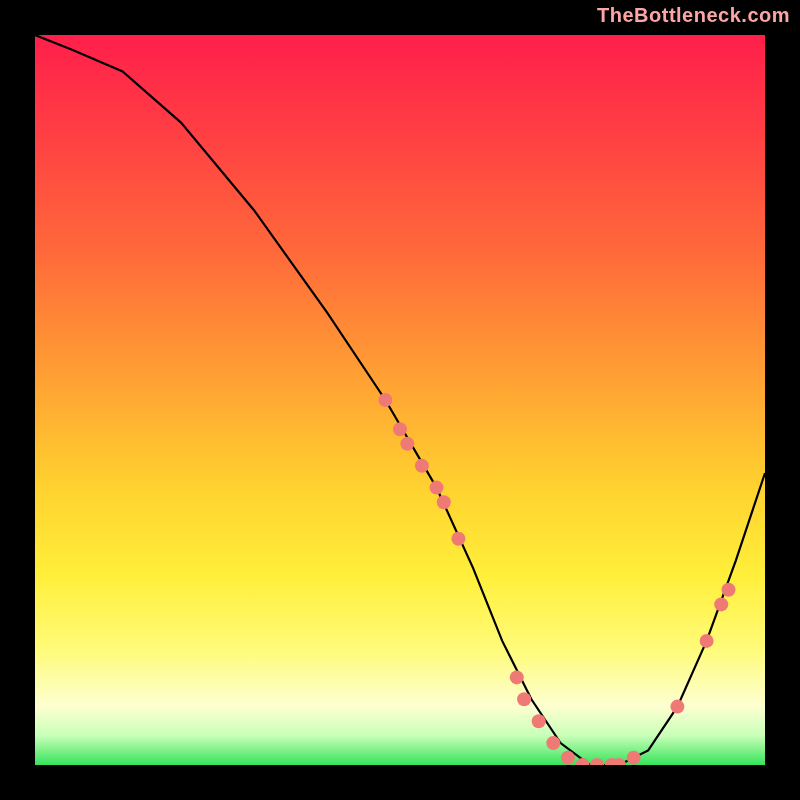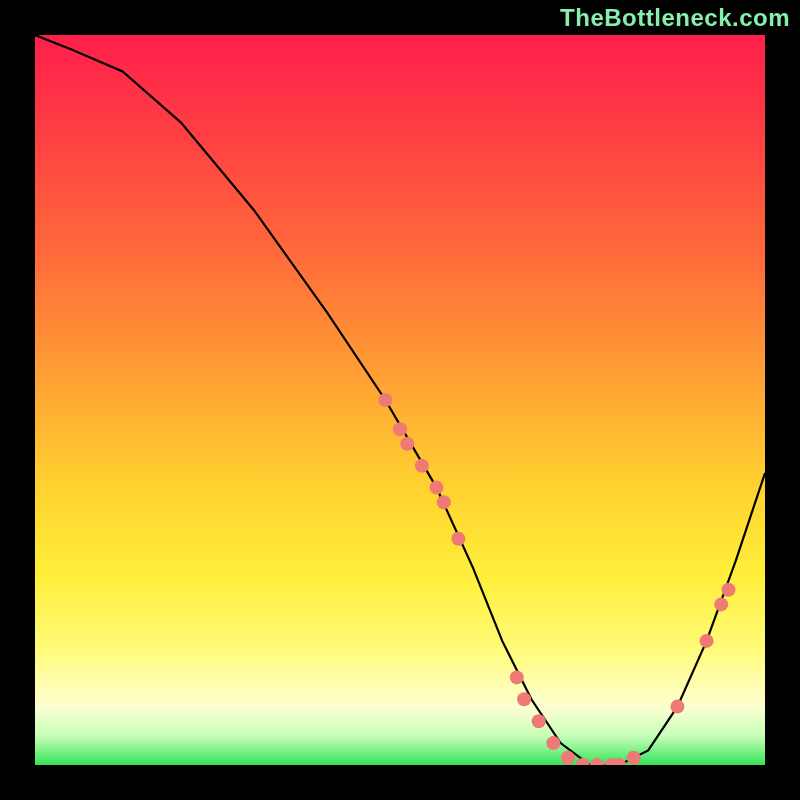--- a/index.html
+++ b/index.html
@@ -14,22 +14,22 @@
   .frame {
     position: relative;
     width: 800px;
     height: 800px;
     background: #000;
   }
   .watermark {
     position: absolute;
     top: 4px;
     right: 10px;
-    color: #86efac;
-    font-size: 24px;
+    color: #fca5a5;
+    font-size: 20px;
     font-weight: bold;
     letter-spacing: 0.5px;
     z-index: 5;
   }
   .plot {
     position: absolute;
     left: 35px;
     top: 35px;
     width: 730px;
     height: 730px;

